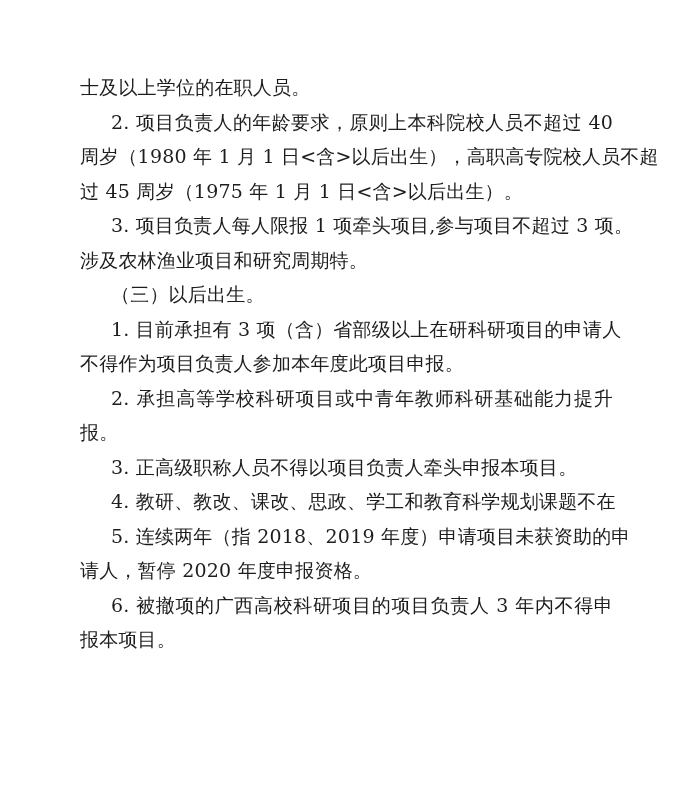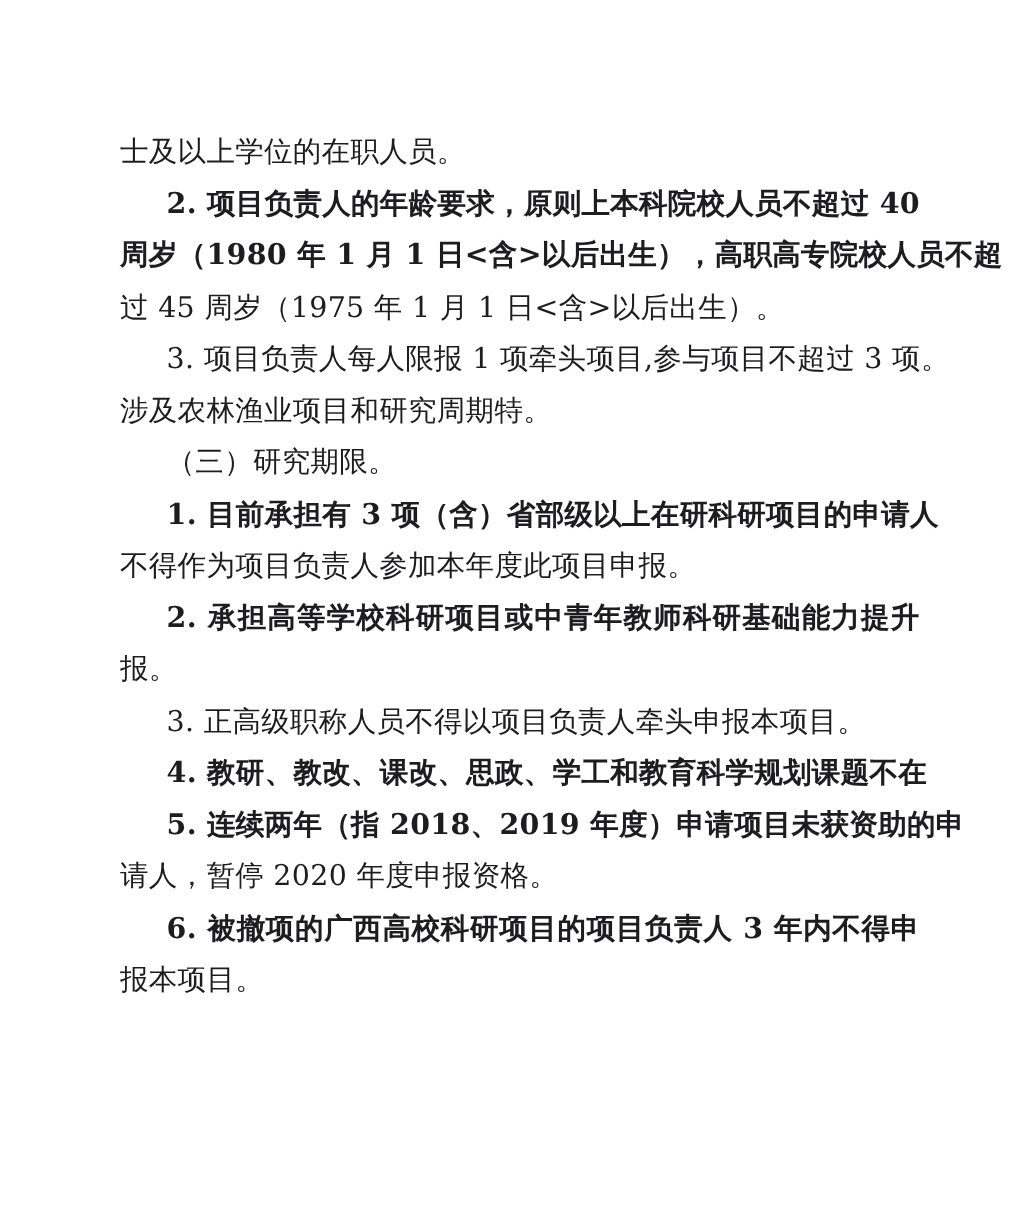--- a/index.html
+++ b/index.html
@@ -10,21 +10,21 @@
   .page {
     position: relative;
     width: 690px;
     height: 807px;
     background: #ffffff;
     overflow: hidden;
   }
   .doc {
     position: absolute;
     left: 80px;
-    top: 84px;
+    top: 70px;
     width: 533px;
     font-family: "DejaVu Serif", "Liberation Serif", serif;
     font-size: 19px;
     line-height: 34.5px;
     letter-spacing: 0.2px;
     color: #1d1d1f;
     font-weight: 400;
   }
   .line {
     height: 34.5px;
@@ -32,35 +32,34 @@
     text-align: left;
   }
   
   .in {
     text-indent: 31px;
   }
   
   .j {
     text-align: justify;
     text-align-last: justify;
-    font-weight: bold;
   }
 </style>
 </head>
 <body>
 
 <div class="page">
   <div class="doc">
     <div class="line">士及以上学位的在职人员。</div>
     <div class="line in j">2. 项目负责人的年龄要求，原则上本科院校人员不超过 40</div>
     <div class="line j">周岁（1980 年 1 月 1 日&lt;含&gt;以后出生），高职高专院校人员不超</div>
     <div class="line">过 45 周岁（1975 年 1 月 1 日&lt;含&gt;以后出生）。</div>
     <div class="line in">3. 项目负责人每人限报 1 项牵头项目,参与项目不超过 3 项。</div>
     <div class="line">涉及农林渔业项目和研究周期特。</div>
-    <div class="line in">（三）研究期限。</div>
+    <div class="line in">（三）以后出生。</div>
     <div class="line in j">1. 目前承担有 3 项（含）省部级以上在研科研项目的申请人</div>
     <div class="line">不得作为项目负责人参加本年度此项目申报。</div>
     <div class="line in j">2. 承担高等学校科研项目或中青年教师科研基础能力提升</div>
     <div class="line">报。</div>
     <div class="line in">3. 正高级职称人员不得以项目负责人牵头申报本项目。</div>
     <div class="line in j">4. 教研、教改、课改、思政、学工和教育科学规划课题不在</div>
     <div class="line in j">5. 连续两年（指 2018、2019 年度）申请项目未获资助的申</div>
     <div class="line">请人，暂停 2020 年度申报资格。</div>
     <div class="line in j">6. 被撤项的广西高校科研项目的项目负责人 3 年内不得申</div>
     <div class="line">报本项目。</div>

